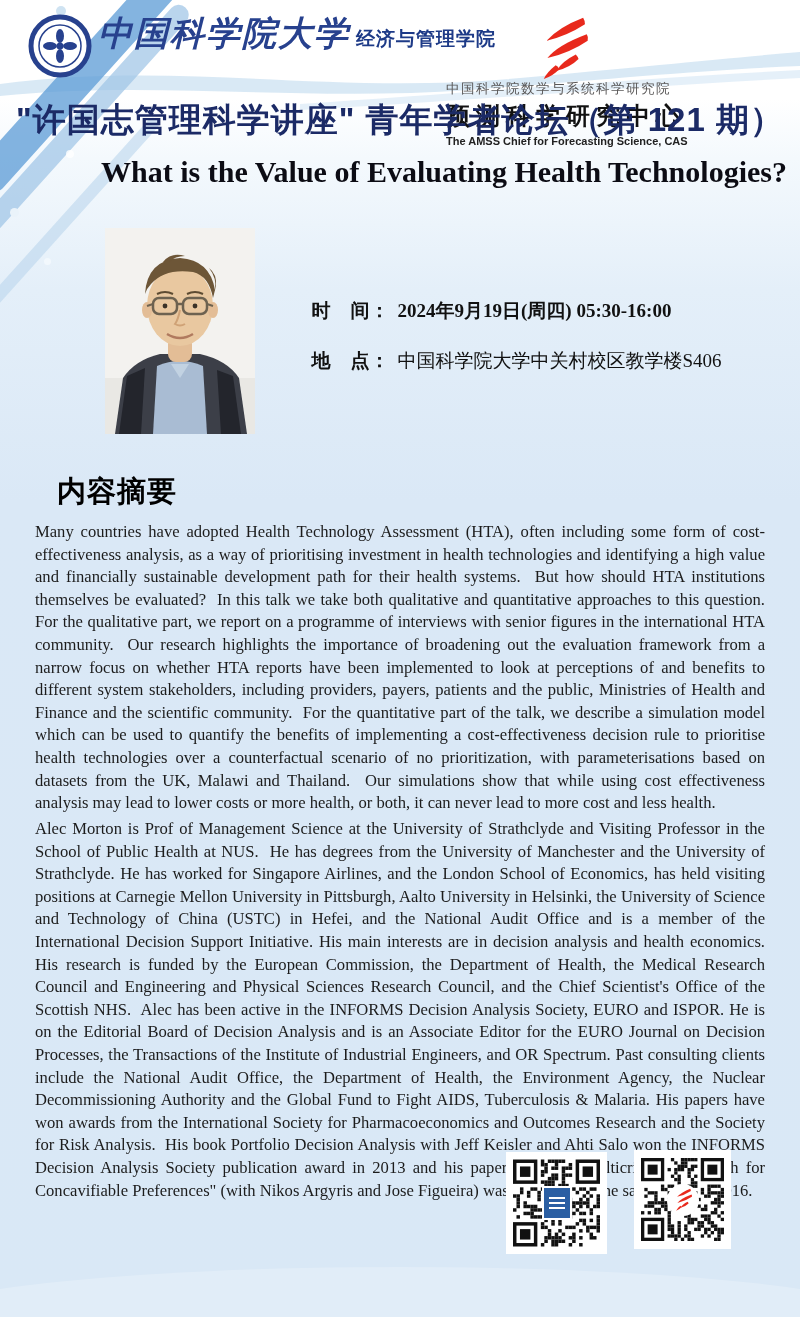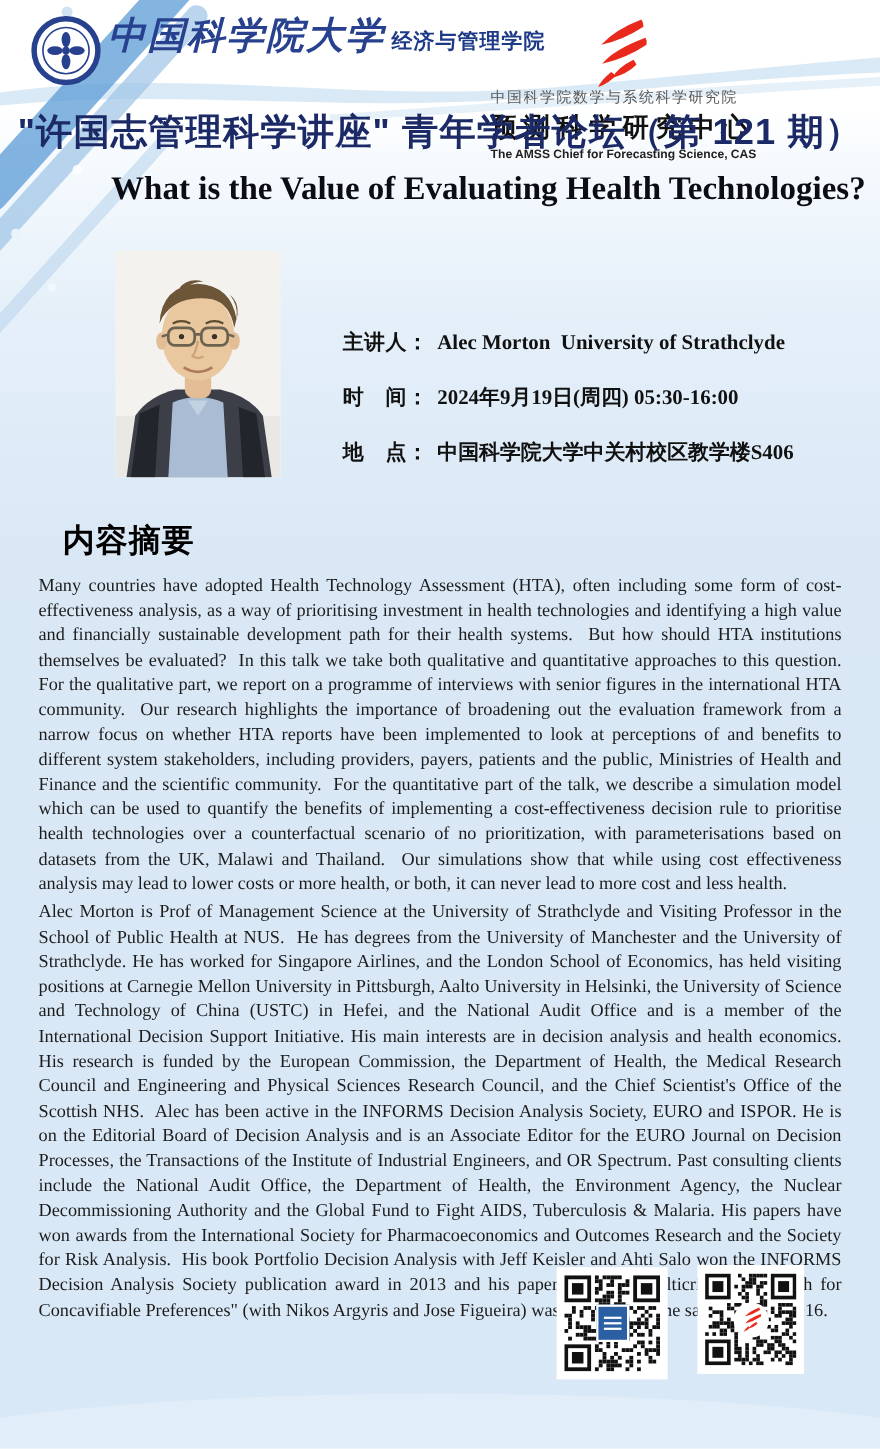--- a/index.html
+++ b/index.html
@@ -34,21 +34,21 @@
     font-size:33px;font-weight:bold;color:#1b2a66;letter-spacing:1px;}
   .talk-title{position:absolute;left:0;top:155px;width:800px;text-align:center;
     font-family:"Liberation Serif",serif;font-size:30px;font-weight:bold;color:#0c0c14;padding-left:44px;}
   
   .photo{position:absolute;left:105px;top:228px;width:150px;height:206px;background:#f5f4f2;overflow:hidden;}
   .photo svg{display:block;}
   .info{position:absolute;left:283px;top:276px;width:500px;font-family:"Liberation Serif",serif;}
   .info-row{height:50px;font-size:19px;color:#111;white-space:pre-wrap;}
   .info-label{font-weight:bold;letter-spacing:.5px;}
   .info-value{font-weight:bold;margin-left:8px;}
-  .info-row.r3 .info-value{font-weight:bold;}
+  .info-row.r3 .info-value{font-weight:normal;}
   
   .section-h{position:absolute;left:45px;font-size:29px;font-weight:bold;color:#000;letter-spacing:1px;}
   .h-abstract{top:472px;margin-left:12px;}
   .h-bio{top:770px;}
   .para{position:absolute;left:35px;width:730px;font-family:"Liberation Serif",serif;
     font-size:16.6px;line-height:22.6px;color:#1c1c1c;text-align:justify;white-space:pre-wrap;}
   .p-abstract{top:521px;}
   .p-bio{top:818px;}
   
   .qr{position:absolute;background:#fff;}
@@ -154,23 +154,20 @@
       <circle cx="90" cy="78" r="2.4" fill="#3a3228"></circle>
       <path d="M52 66 Q60 62 68 66" stroke="#5d4b32" stroke-width="2" fill="none"></path>
       <path d="M82 66 Q90 62 98 66" stroke="#5d4b32" stroke-width="2" fill="none"></path>
 
       <path d="M75 82 Q73 92 70 96 Q75 99 80 96" stroke="#cfa276" stroke-width="2" fill="none"></path>
       <path d="M62 106 Q75 114 88 106" stroke="#b07a5e" stroke-width="2.5" fill="none"></path>
     </svg>
   </div>
 
   <div class="info">
-    <div class="info-row r1">
-      <span class="info-label">主讲人：</span><span class="info-value">Alec Morton  University of Strathclyde</span>
-    </div>
     <div class="info-row r2">
       <span class="info-label">时　间：</span><span class="info-value">2024年9月19日(周四) 05:30-16:00</span>
     </div>
     <div class="info-row r3">
       <span class="info-label">地　点：</span><span class="info-value">中国科学院大学中关村校区教学楼S406</span>
     </div>
   </div>
 
   <div class="section-h h-abstract">内容摘要</div>
   <div class="para p-abstract">Many countries have adopted Health Technology Assessment (HTA), often including some form of cost-effectiveness analysis, as a way of prioritising investment in health technologies and identifying a high value and financially sustainable development path for their health systems.  But how should HTA institutions themselves be evaluated?  In this talk we take both qualitative and quantitative approaches to this question.  For the qualitative part, we report on a programme of interviews with senior figures in the international HTA community.  Our research highlights the importance of broadening out the evaluation framework from a narrow focus on whether HTA reports have been implemented to look at perceptions of and benefits to different system stakeholders, including providers, payers, patients and the public, Ministries of Health and Finance and the scientific community.  For the quantitative part of the talk, we describe a simulation model which can be used to quantify the benefits of implementing a cost-effectiveness decision rule to prioritise health technologies over a counterfactual scenario of no prioritization, with parameterisations based on datasets from the UK, Malawi and Thailand.  Our simulations show that while using cost effectiveness analysis may lead to lower costs or more health, or both, it can never lead to more cost and less health.</div>

